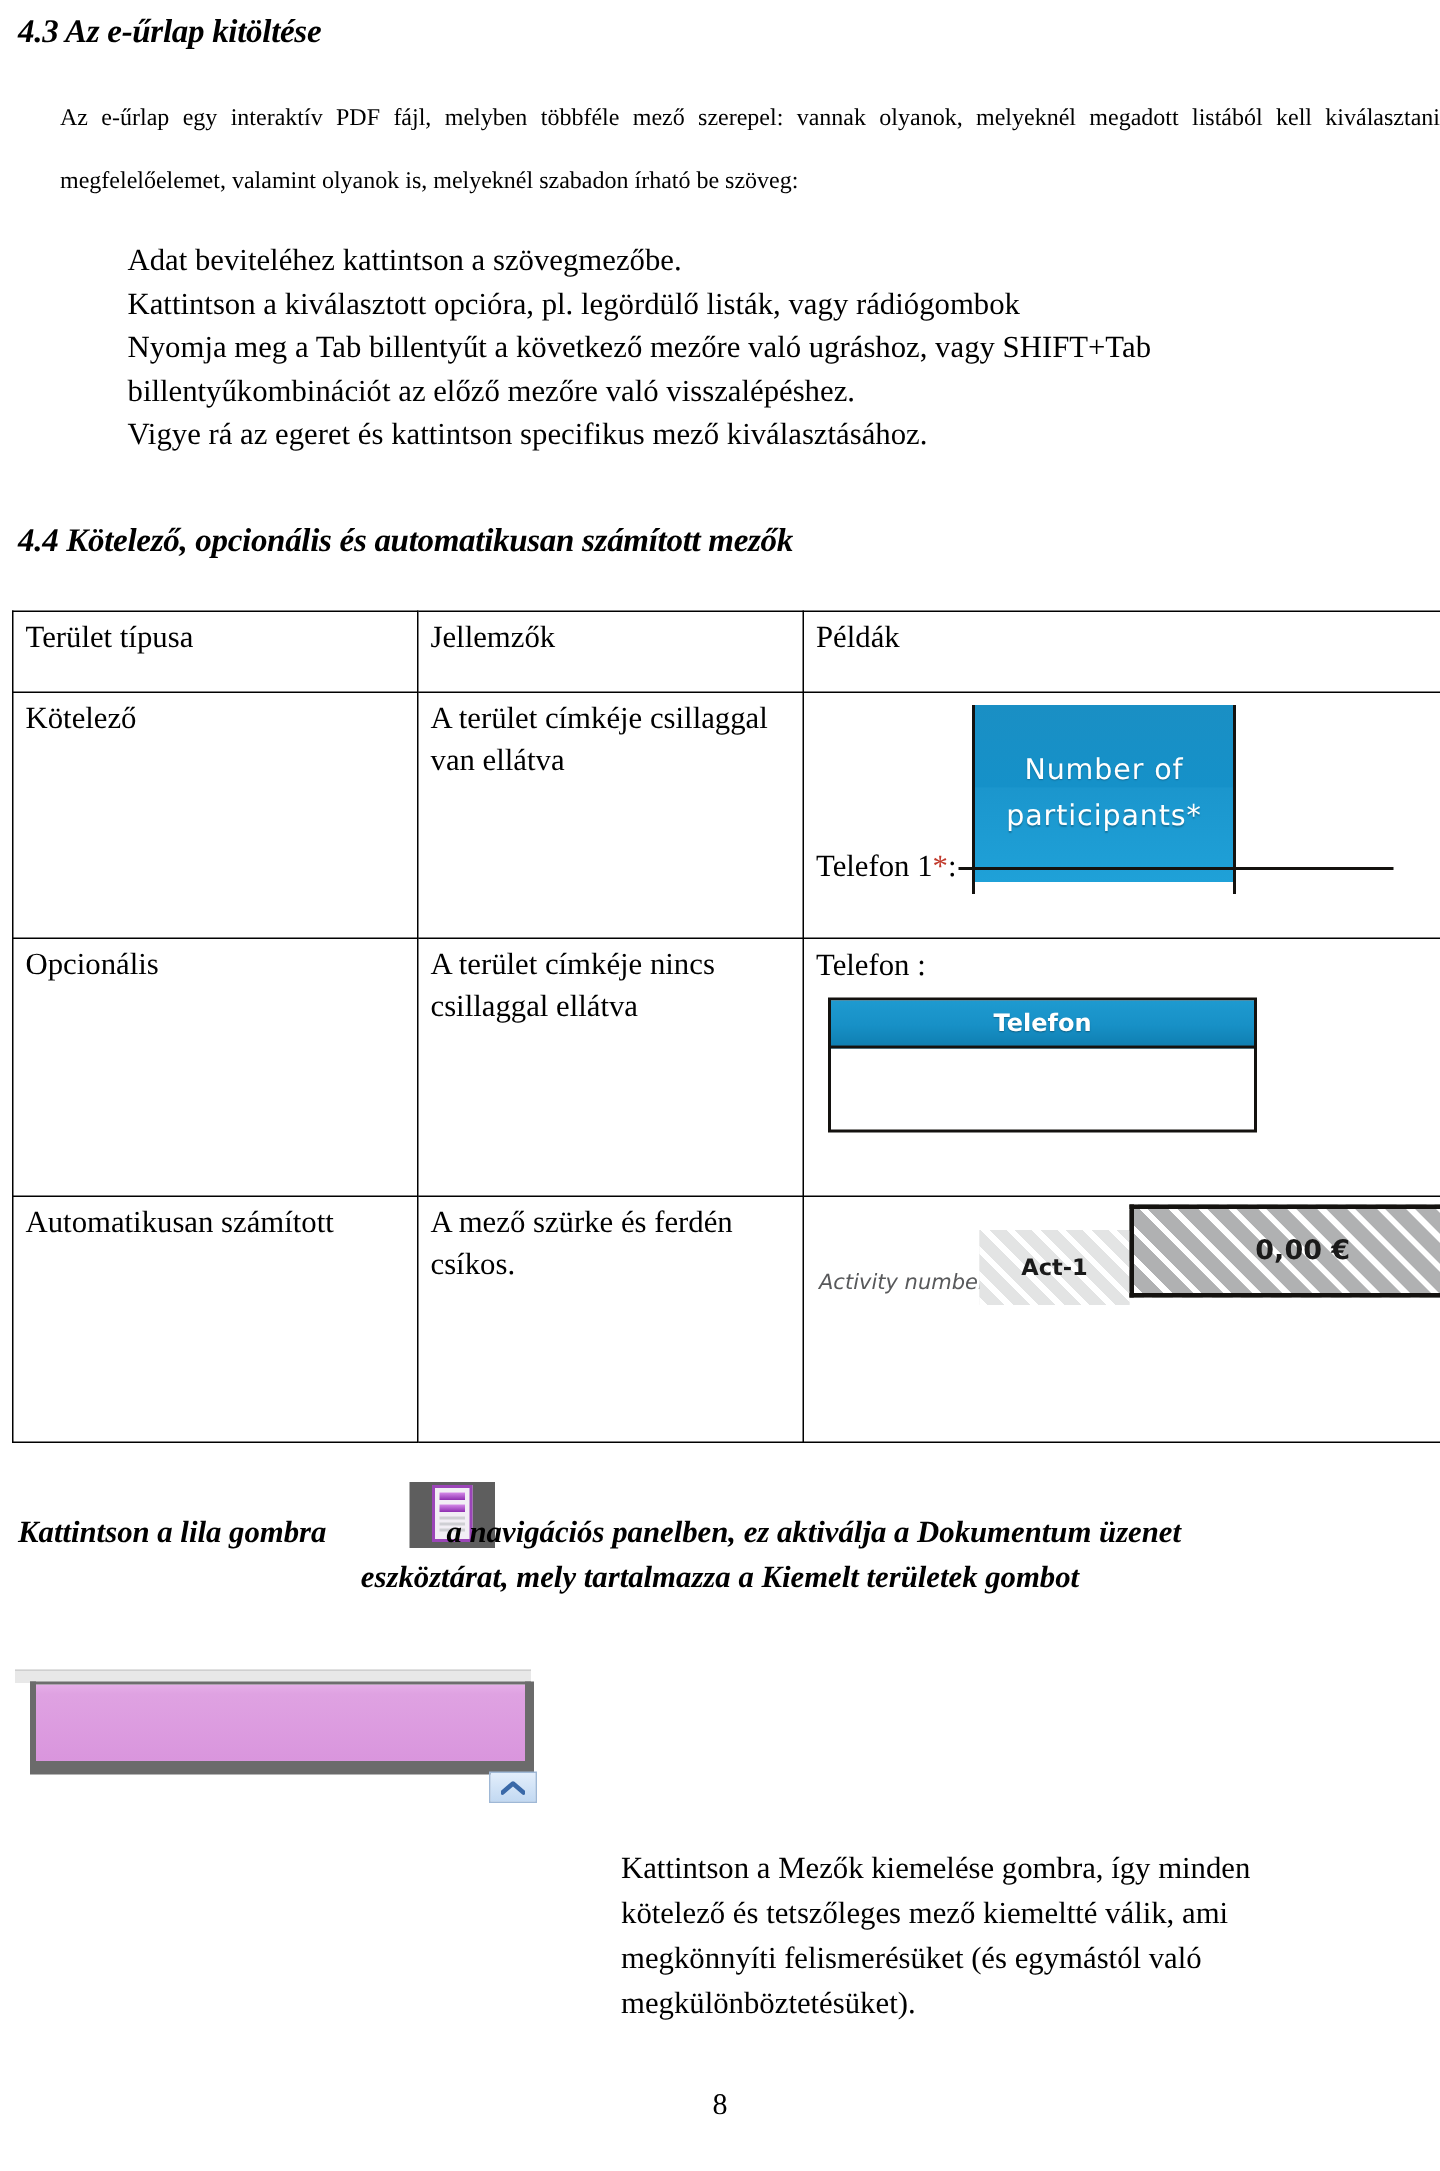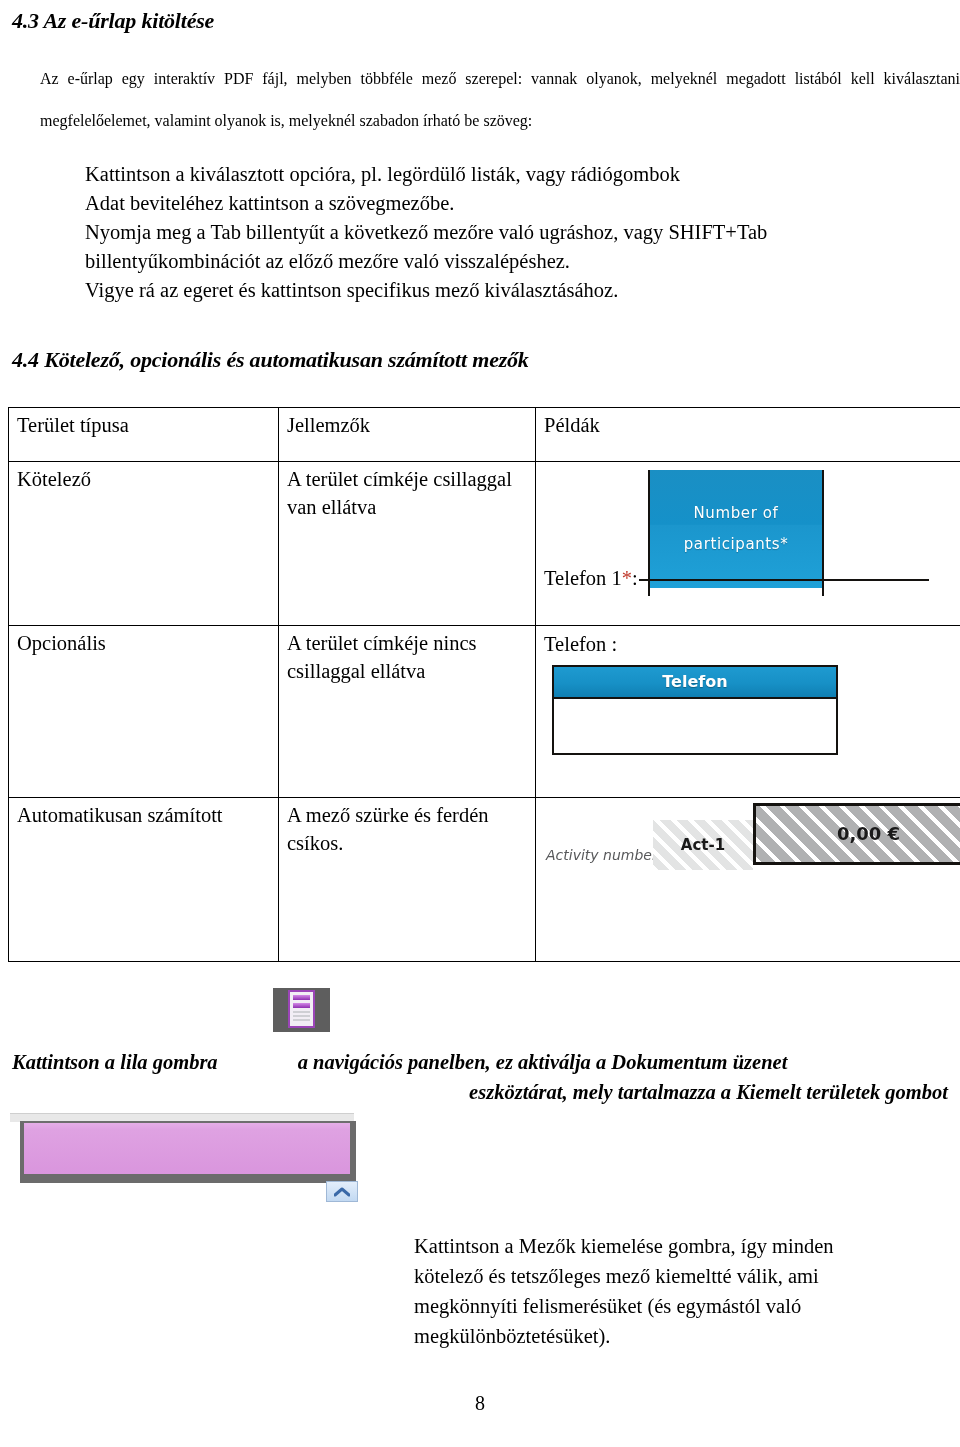--- a/index.html
+++ b/index.html
@@ -60,25 +60,24 @@
   }
 
   #lila-para {
     position: absolute;
     left: 12px; top: 1007px; width: 936px;
     font-size: 20.5px;
     line-height: 30px;
     font-weight: bold;
     font-style: italic;
     text-align: justify;
-    margin-top: 40px;
   }
   #lila-para .seg { }
   #lila-para .icon-gap { display:inline-block; width: 80px; }
-  #lila-para .line2 { display:block; text-align:right; }
+  #lila-para .line2 { display:block; text-align:center; }
 
   #closing-para {
     position: absolute;
     left: 414px; top: 1231px; width: 492px;
     font-size: 20.5px;
     line-height: 30px;
     text-align: left;
   }
 
   #page-number {
@@ -121,21 +120,21 @@
     background: linear-gradient(180deg,#1a8fc4 0%, #1591c9 46%, #1b96cd 47%, #1fa1d8 100%);
     border-left: 2px solid #14120f;
     border-right: 2px solid #14120f;
     box-sizing: border-box;
     display: flex;
     flex-direction: column;
     align-items: center;
     justify-content: center;
     font-family: "DejaVu Sans", sans-serif;
     color: #ffffff;
-    font-size: 15px;
+    font-size: 19px;
     letter-spacing: 0.6px;
     line-height: 31px;
     text-shadow: 0 1px 1px rgba(0,0,0,.25);
   }
   .blue-box .ln { display:block; }
   .telefon1 {
     position: absolute;
     left: 8px; top: 102px;
     font-size: 20.5px;
     white-space: nowrap;
@@ -304,22 +303,22 @@
 </head>
 <body>
 
 <div class="page">
 
   <div class="h-sec" id="heading43">4.3 Az e-űrlap kitöltése</div>
 
   <div class="para" id="intro-para">Az e-űrlap egy interaktív PDF fájl, melyben többféle mező szerepel: vannak olyanok, melyeknél megadott listából kell kiválasztani a megfelelőelemet, valamint olyanok is, melyeknél szabadon írható be szöveg:</div>
 
   <div class="bullets">
+    <span class="b">Adat beviteléhez kattintson a szövegmezőbe.</span>
     <span class="b">Kattintson a kiválasztott opcióra, pl. legördülő listák, vagy rádiógombok</span>
-    <span class="b">Adat beviteléhez kattintson a szövegmezőbe.</span>
     <span class="b">Nyomja meg a Tab billentyűt a következő mezőre való ugráshoz, vagy SHIFT+Tab billentyűkombinációt az előző mezőre való visszalépéshez.</span>
     <span class="b">Vigye rá az egeret és kattintson specifikus mező kiválasztásához.</span>
   </div>
 
   <div class="h-sec" id="heading44">4.4 Kötelező, opcionális és automatikusan számított mezők</div>
 
   <table id="field-table">
     <tbody>
       <tr class="row-head">
         <td class="c1">

